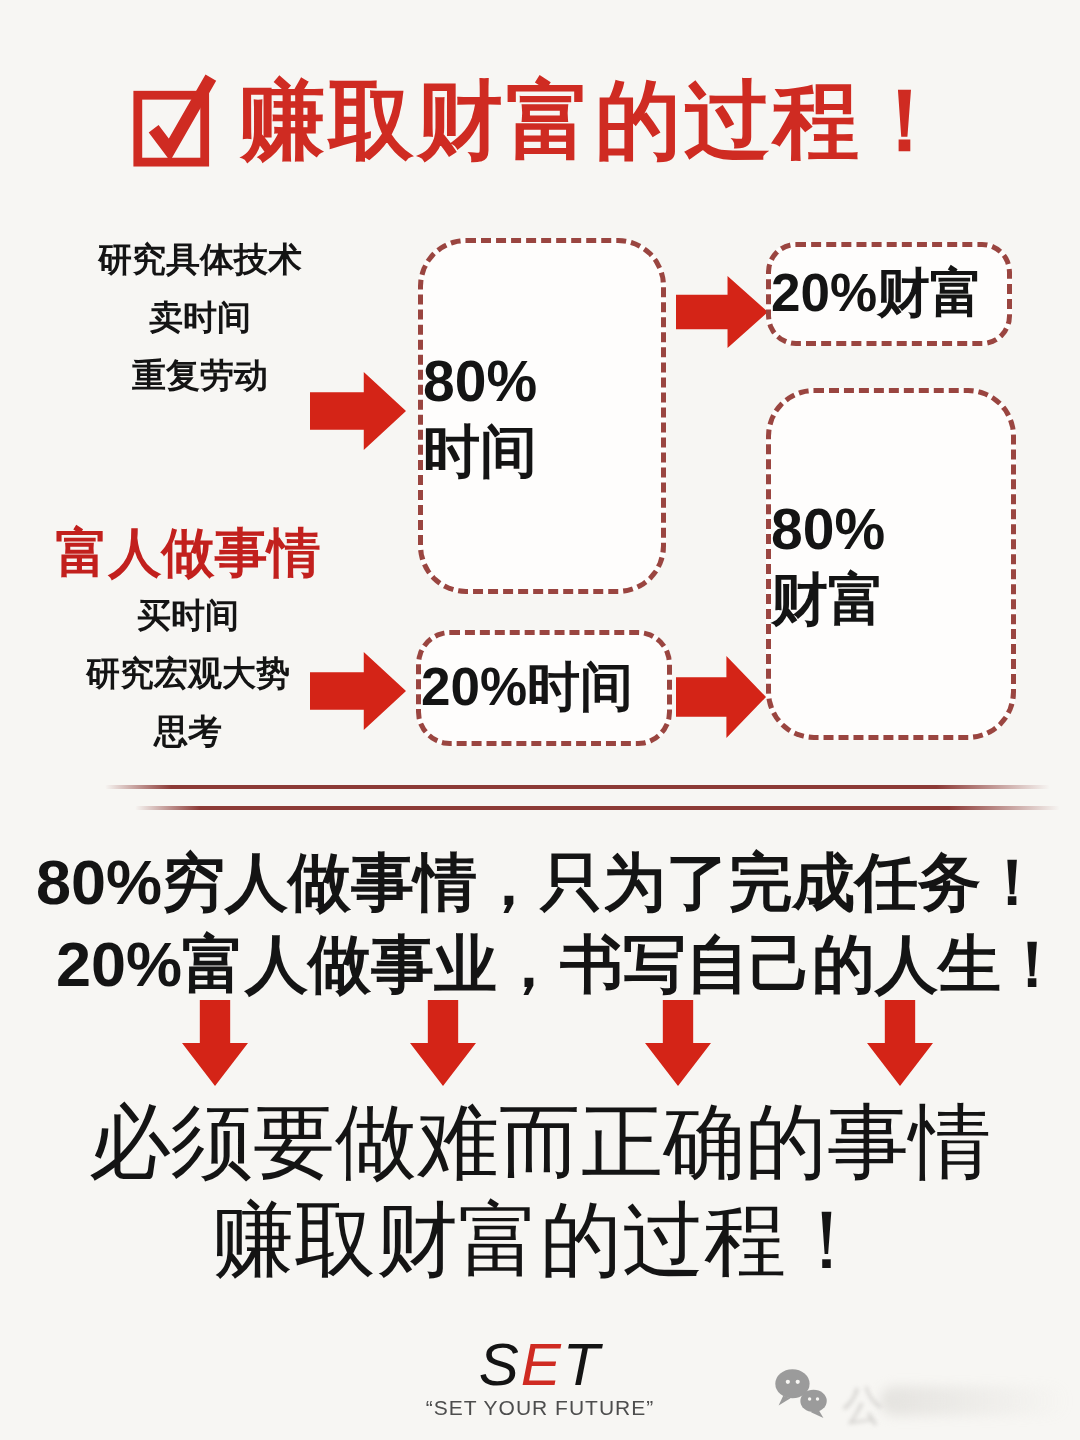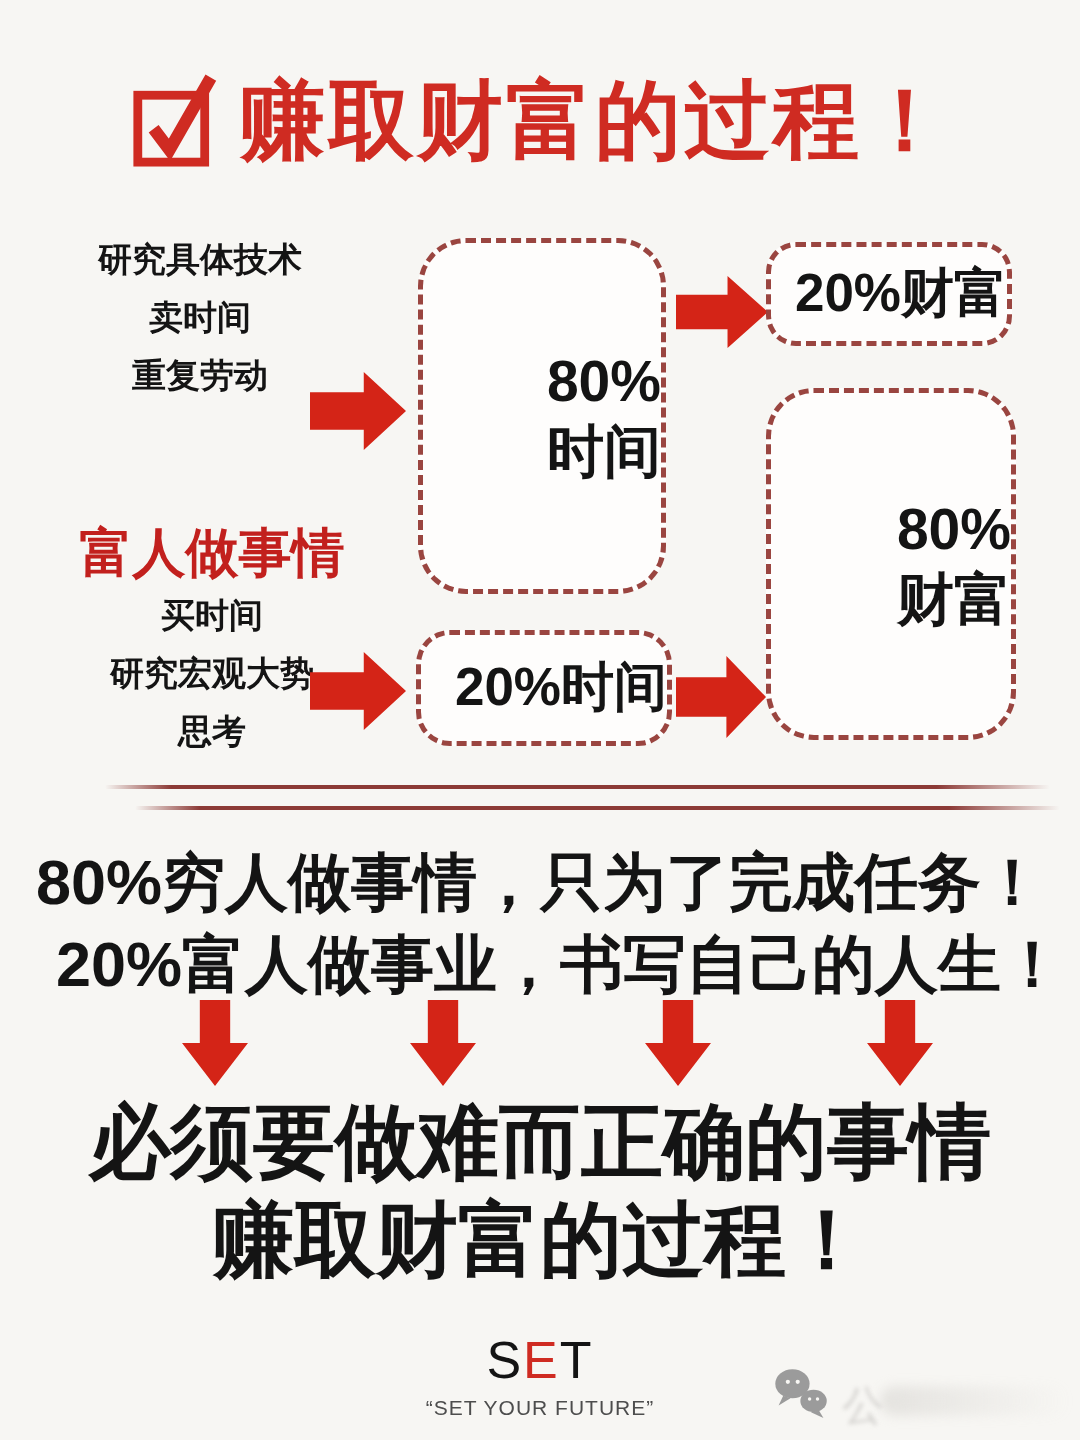--- a/index.html
+++ b/index.html
@@ -15,30 +15,30 @@
 
   
   .title-row{position:absolute;left:0;top:56px;width:100%;height:130px;
              display:flex;align-items:center;justify-content:center;gap:22px;}
   .title-text{color:var(--title-red);font-size:86px;font-weight:900;
               letter-spacing:3px;white-space:nowrap;}
 
   
   .flow-block{position:absolute;width:368px;text-align:center;}
   .flow-block.poor{left:16px;top:230px;}
-  .flow-block.rich{left:28px;top:520px;}
+  .flow-block.rich{left:4px;top:520px;}
   .flow-heading{color:var(--label-red);font-size:53px;font-weight:900;
                 line-height:66px;white-space:nowrap;}
   .flow-item{color:var(--ink);font-size:34px;font-weight:900;
              line-height:58px;white-space:nowrap;}
 
   
   .dash-box{position:absolute;border:5px dashed var(--dash-red);
             background:#fefdfc;display:flex;flex-direction:column;
-            align-items:flex-end;justify-content:center;}
+            align-items:flex-start;justify-content:center;}
   .box-time80{left:418px;top:238px;width:248px;height:356px;border-radius:48px;}
   .box-wealth20{left:766px;top:242px;width:246px;height:104px;border-radius:30px;}
   .box-wealth80{left:766px;top:388px;width:250px;height:352px;border-radius:48px;}
   .box-time20{left:416px;top:630px;width:256px;height:116px;border-radius:34px;}
   .box-line{color:var(--ink);font-size:57px;font-weight:900;line-height:70px;
             white-space:nowrap;}
   .box-single{color:var(--ink);font-size:53px;font-weight:900;white-space:nowrap;}
 
   
   .arrow-right{position:absolute;background:var(--arrow-red);
@@ -59,26 +59,26 @@
   .divider-1{left:105px;top:785px;width:945px;}
   .divider-2{left:135px;top:806px;width:925px;}
 
   
   .stmt{position:absolute;left:0;width:100%;text-align:center;color:var(--ink);
         font-size:63px;font-weight:700;white-space:nowrap;letter-spacing:0;}
   .stmt1{top:840px;} .stmt2{top:922px;padding-left:40px;}
 
   
   .conc{position:absolute;left:0;width:100%;text-align:center;color:var(--ink);
-        font-size:82px;font-weight:700;white-space:nowrap;}
+        font-size:82px;font-weight:400;white-space:nowrap;}
   .conc1{top:1088px;} .conc2{top:1186px;}
 
   
   .logo{position:absolute;left:0;top:1330px;width:100%;text-align:center;
-        font-size:52px;font-weight:400;letter-spacing:2px;color:var(--ink);}
+        font-size:60px;font-weight:400;letter-spacing:2px;color:var(--ink);font-style:italic;}
   .logo .e{color:var(--title-red);}
   .tagline{position:absolute;left:0;top:1396px;width:100%;text-align:center;
            font-size:21px;font-weight:500;letter-spacing:1px;
            color:var(--tagline-gray);white-space:nowrap;}
   .wechat{position:absolute;left:770px;top:1364px;}
   .watermark-char{position:absolute;left:842px;top:1378px;font-size:42px;
            color:#b9b7b4;filter:blur(2px);opacity:.55;}
   .watermark-smudge{position:absolute;left:880px;top:1386px;width:190px;height:30px;
            border-radius:15px;background:linear-gradient(90deg,#d8d6d2,rgba(216,214,210,0));
            filter:blur(6px);opacity:.6;}

